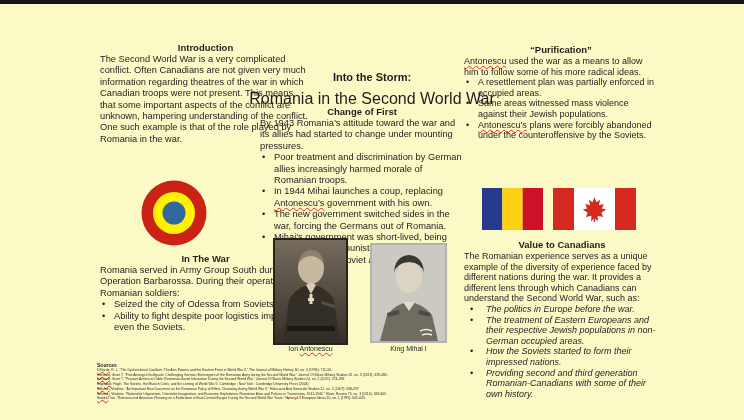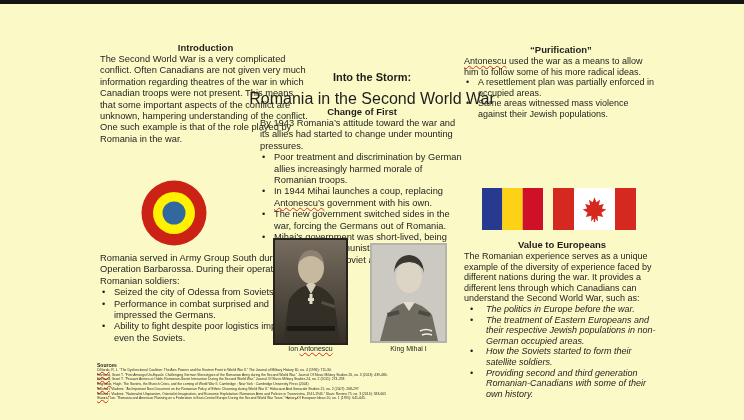--- a/index.html
+++ b/index.html
@@ -50,24 +50,24 @@
     <p class="body-sm">The Second World War is a very complicated conflict. Often Canadians are not given very much information regarding theatres of the war in which Canadian troops were not present. This means that some important aspects of the conflict are unknown, hampering understanding of the conflict. One such example is that of the role played by Romania in the war.</p>
   </section>
 
   <svg class="abs" style="left:141px;top:180px;" width="66" height="66" viewBox="0 0 66 66" role="img">
     <circle cx="33" cy="33" r="32.5" fill="#cc2115"></circle>
     <circle cx="33" cy="33" r="21" fill="#fff100"></circle>
     <circle cx="33" cy="33" r="11.5" fill="#31699e"></circle>
   </svg>
 
   <section class="abs" style="left:100px;top:253px;width:211px;">
+    <h3>In The War</h3>
     <p class="body-sm">Romania served in Army Group South during Operation Barbarossa. During their operations Romanian soldiers:</p>
     <div class="body-sm">
       <div class="li">Seized the city of Odessa from Soviets.</div>
-      <div class="li">Performance in combat surprised and impressed the Germans.</div>
       <div class="li">Ability to fight despite poor logistics impressed even the Soviets.</div>
     </div>
   </section>
 
   <section class="abs" style="left:260px;top:106px;width:204px;">
     <h3>Change of First</h3>
     <p class="body-sm">By 1943 Romania’s attitude toward the war and its allies had started to change under mounting pressures.</p>
     <div class="body-sm">
       <div class="li">Poor treatment and discrimination by German allies increasingly harmed morale of Romanian troops.</div>
       <div class="li">In 1944 Mihai launches a coup, replacing <span class="sq">Antonescu’s</span> government with his own.</div>
@@ -107,46 +107,47 @@
     <path d="M50 88 q6 -3 12 0 M52 92 q5 -2 10 0" stroke="#efede6" stroke-width="1.5" fill="none"></path>
   </svg>
   <div class="abs caption" style="left:370px;top:345px;width:77px;">King Mihai I</div>
 
   <section class="abs body-tight" style="left:464px;top:44px;width:194px;">
     <h3>“Purification”</h3>
     <p class="body-tight"><span class="sq">Antonescu</span> used the war as a means to allow him to follow some of his more radical ideas.</p>
     <div class="body-tight">
       <div class="li">A resettlement plan was partially enforced in occupied areas.</div>
       <div class="li">Same areas witnessed mass violence against their Jewish populations.</div>
+      <div class="li"><span class="sq">Antonescu’s</span> plans were forcibly abandoned under the counteroffensive by the Soviets.</div>
     </div>
   </section>
 
   <svg class="abs" style="left:482px;top:188px;" width="61" height="42" viewBox="0 0 61 42" role="img">
     <rect x="0" y="0" width="20.33" height="42" fill="#283a8f"></rect>
     <rect x="20.33" y="0" width="20.33" height="42" fill="#fcd116"></rect>
     <rect x="40.66" y="0" width="20.34" height="42" fill="#ce1126"></rect>
   </svg>
 
   <svg class="abs" style="left:553px;top:188px;" width="83" height="42" viewBox="0 0 83 42" role="img">
     <rect x="0" y="0" width="21" height="42" fill="#d5281e"></rect>
     <rect x="21" y="0" width="41" height="42" fill="#ffffff"></rect>
     <rect x="62" y="0" width="21" height="42" fill="#d5281e"></rect>
     <g transform="translate(41.5,21) scale(0.62)">
       <path fill="#d5281e" d="M0 -19 L3 -11 L9 -15 L7 -6 L15 -8 L12 -1 L19 1 L11 6 L14 13 L5 11 L5.5 20 L0 14 L-5.5 20 L-5 11 L-14 13 L-11 6 L-19 1 L-12 -1 L-15 -8 L-7 -6 L-9 -15 L-3 -11 Z"></path>
       <rect x="-1.2" y="12" width="2.4" height="9" fill="#d5281e"></rect>
     </g>
   </svg>
 
   <section class="abs val" style="left:464px;top:239px;width:196px;">
-    <h3>Value to Europeans</h3>
+    <h3>Value to Canadians</h3>
     <p class="body-tight">The Romanian experience serves as a unique example of the diversity of experience faced by different nations during the war. It provides a different lens through which Canadians can understand the Second World War, such as:</p>
     <div class="body-tight">
       <div class="li">The politics in Europe before the war.</div>
       <div class="li">The treatment of Eastern Europeans and their respective Jewish populations in non-German occupied areas.</div>
-      <div class="li">How the Soviets started to form their satellite soldiers.</div>
+      <div class="li">How the Soviets started to form their impressed nations.</div>
       <div class="li">Providing second and third generation Romanian-Canadians with some of their own history.</div>
     </div>
   </section>
 
   <section class="abs" style="left:97px;top:362px;width:332px;">
     <p class="sources-head">Sources</p>
     <p class="source-line"><span class="sq">DiNardo</span>, R. L. "The Dysfunctional Coalition: The Axis Powers and the Eastern Front in World War II." The Journal of Military History 60, no. 4 (1996): 711-30.</p>
     <p class="source-line"><span class="sq">Harward</span>, Grant T. "First Amongst Un-Equals: Challenging German Stereotypes of the Romanian Army during the Second World War." Journal Of Slavic Military Studies 26, no. 3 (2013): 439-480.</p>
     <p class="source-line"><span class="sq">Harward</span>, Grant T. "Peasant Armies at Odds: Romanian-Soviet Interaction During the Second World War." Journal Of Slavic Military Studies 24, no. 2 (2011): 274-298</p>
     <p class="source-line"><span class="sq">Ragsdale</span>, Hugh. The Soviets, the Munich Crisis, and the coming of World War II. Cambridge ; New York : Cambridge University Press (2004)</p>

